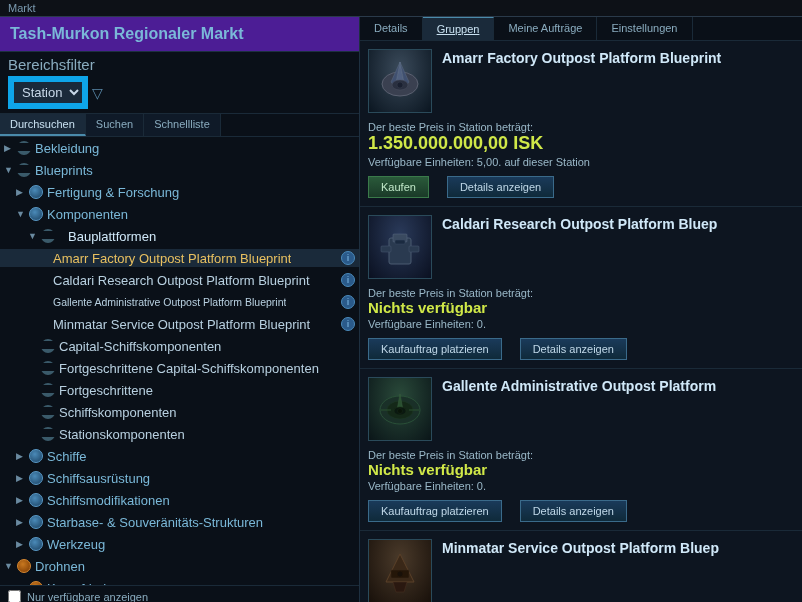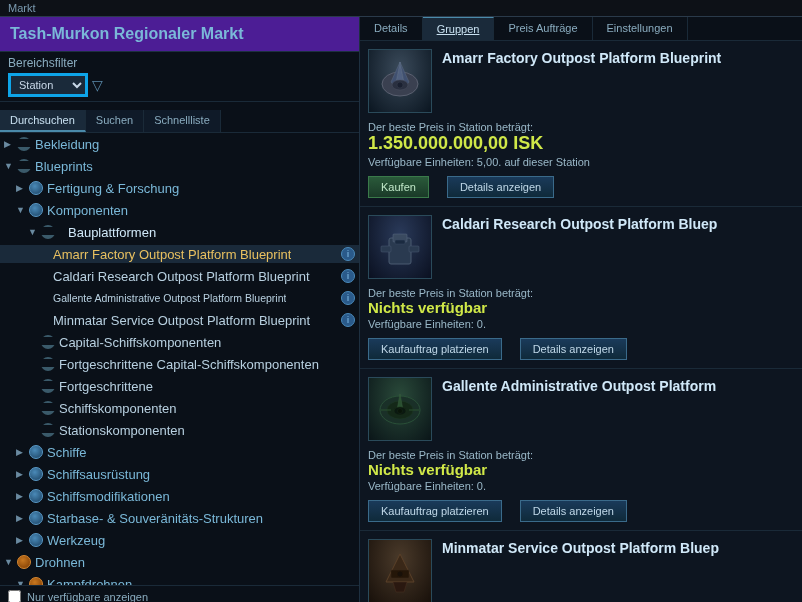--- a/index.html
+++ b/index.html
@@ -47,37 +47,37 @@
       background: #4c1d95;
     }
 
     #filter-section {
       padding: 4px 8px;
       border-bottom: 1px solid #1a2a38;
       background: #0a1018;
     }
 
     #filter-label {
-      font-size: 12px;
+      font-size: 15px;
       color: #8aacbf;
       margin-bottom: 3px;
     }
 
     #filter-row {
       display: flex;
       align-items: center;
       gap: 4px;
     }
 
     #station-select {
       background: #1a2a3a;
-      border: 3px solid #0ea5e9;
+      border: 6px solid #0ea5e9;
       color: #c8d8e8;
       padding: 2px 4px;
-      font-size: 11px;
+      font-size: 13px;
       width: 80px;
       cursor: pointer;
     }
 
     #filter-icon {
       color: #5a8aaa;
       font-size: 14px;
       cursor: pointer;
     }
 
@@ -87,21 +87,20 @@
       border-bottom: 1px solid #1a2a38;
     }
 
     .search-tab {
       padding: 4px 10px;
       font-size: 11px;
       color: #8aacbf;
       cursor: pointer;
       border-right: 1px solid #1a2a38;
       background: #0f1a28;
-      margin-top: 8px;
     }
 
     .search-tab.active {
       background: #1a2a3a;
       color: #c8e0f0;
       border-bottom: 2px solid #4a8aaa;
     }
 
     #tree-container {
       flex: 1;
@@ -576,21 +575,21 @@
       <label for="available-only">Nur verfügbare anzeigen</label>
     </div>
 
   </div>
 
   <div id="right-panel">
 
     <div id="detail-tabs">
       <div class="detail-tab">Details</div>
       <div class="detail-tab active">Gruppen</div>
-      <div class="detail-tab">Preis Aufträge</div>
+      <div class="detail-tab">Meine Aufträge</div>
       <div class="detail-tab">Einstellungen</div>
     </div>
 
     <div id="detail-content">
 
       <div class="market-item-card">
         <div class="market-item-header">
           <div class="item-thumbnail thumb-amarr">
             <svg width="58" height="58" viewBox="0 0 58 58">
               <ellipse cx="29" cy="32" rx="18" ry="12" fill="#3a4050" stroke="#5a6070" stroke-width="1"></ellipse>

